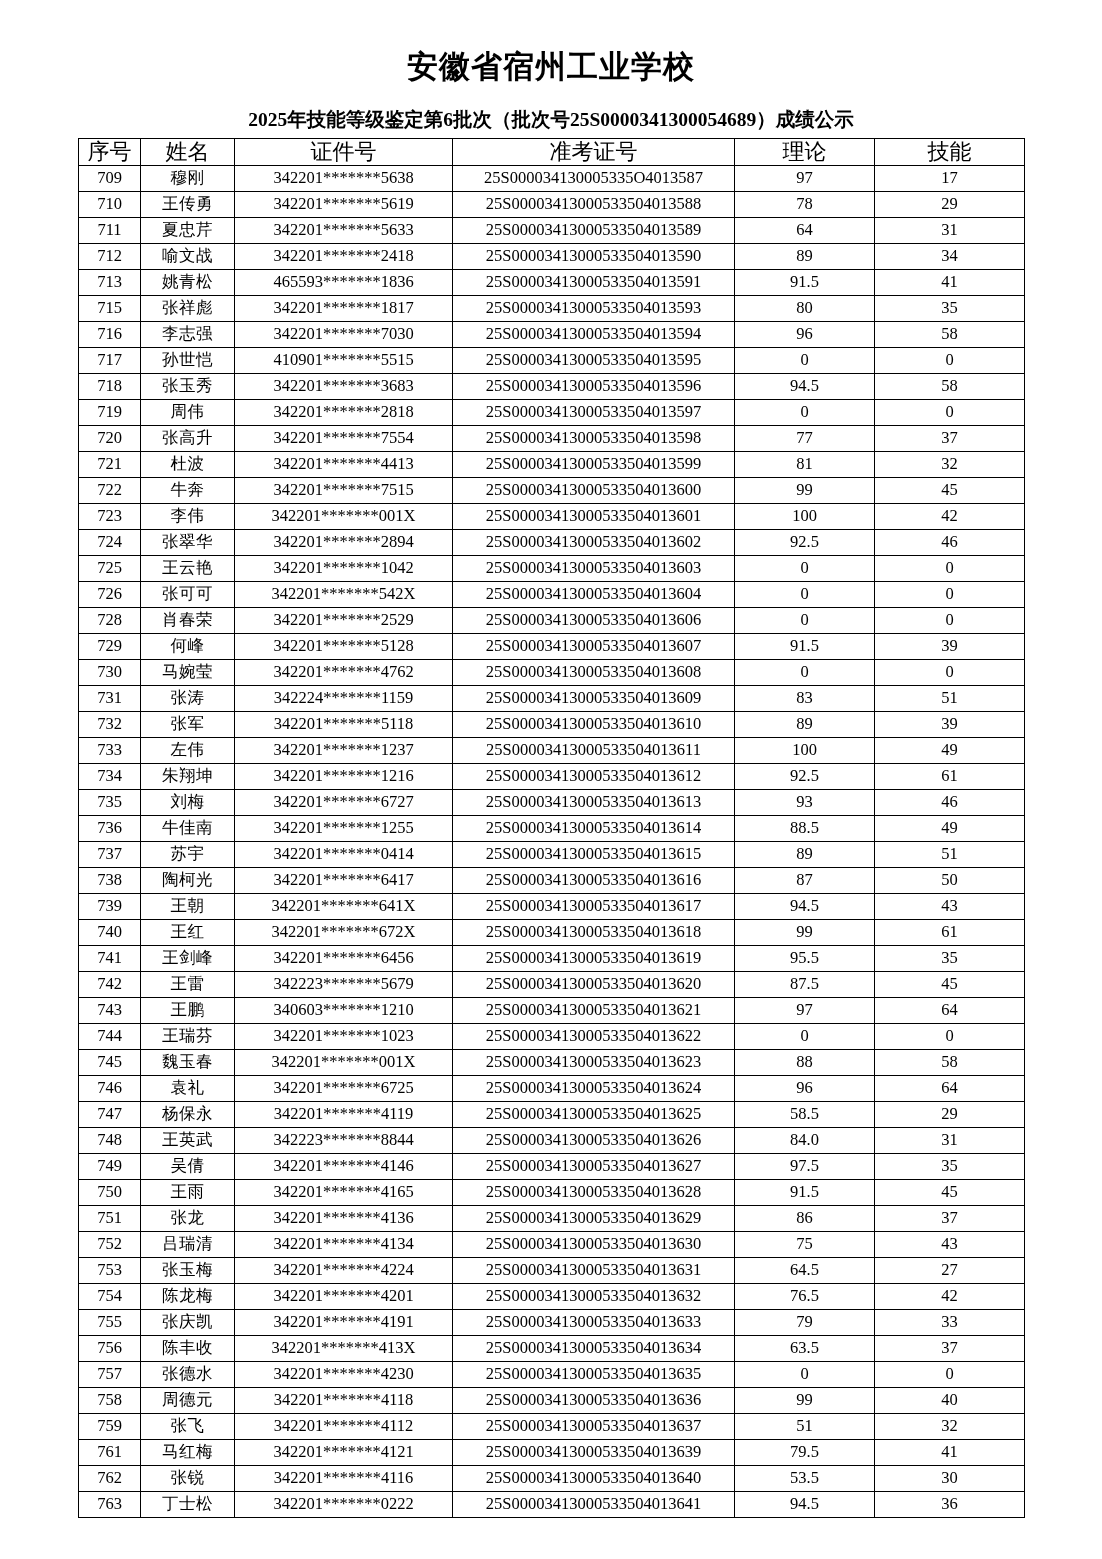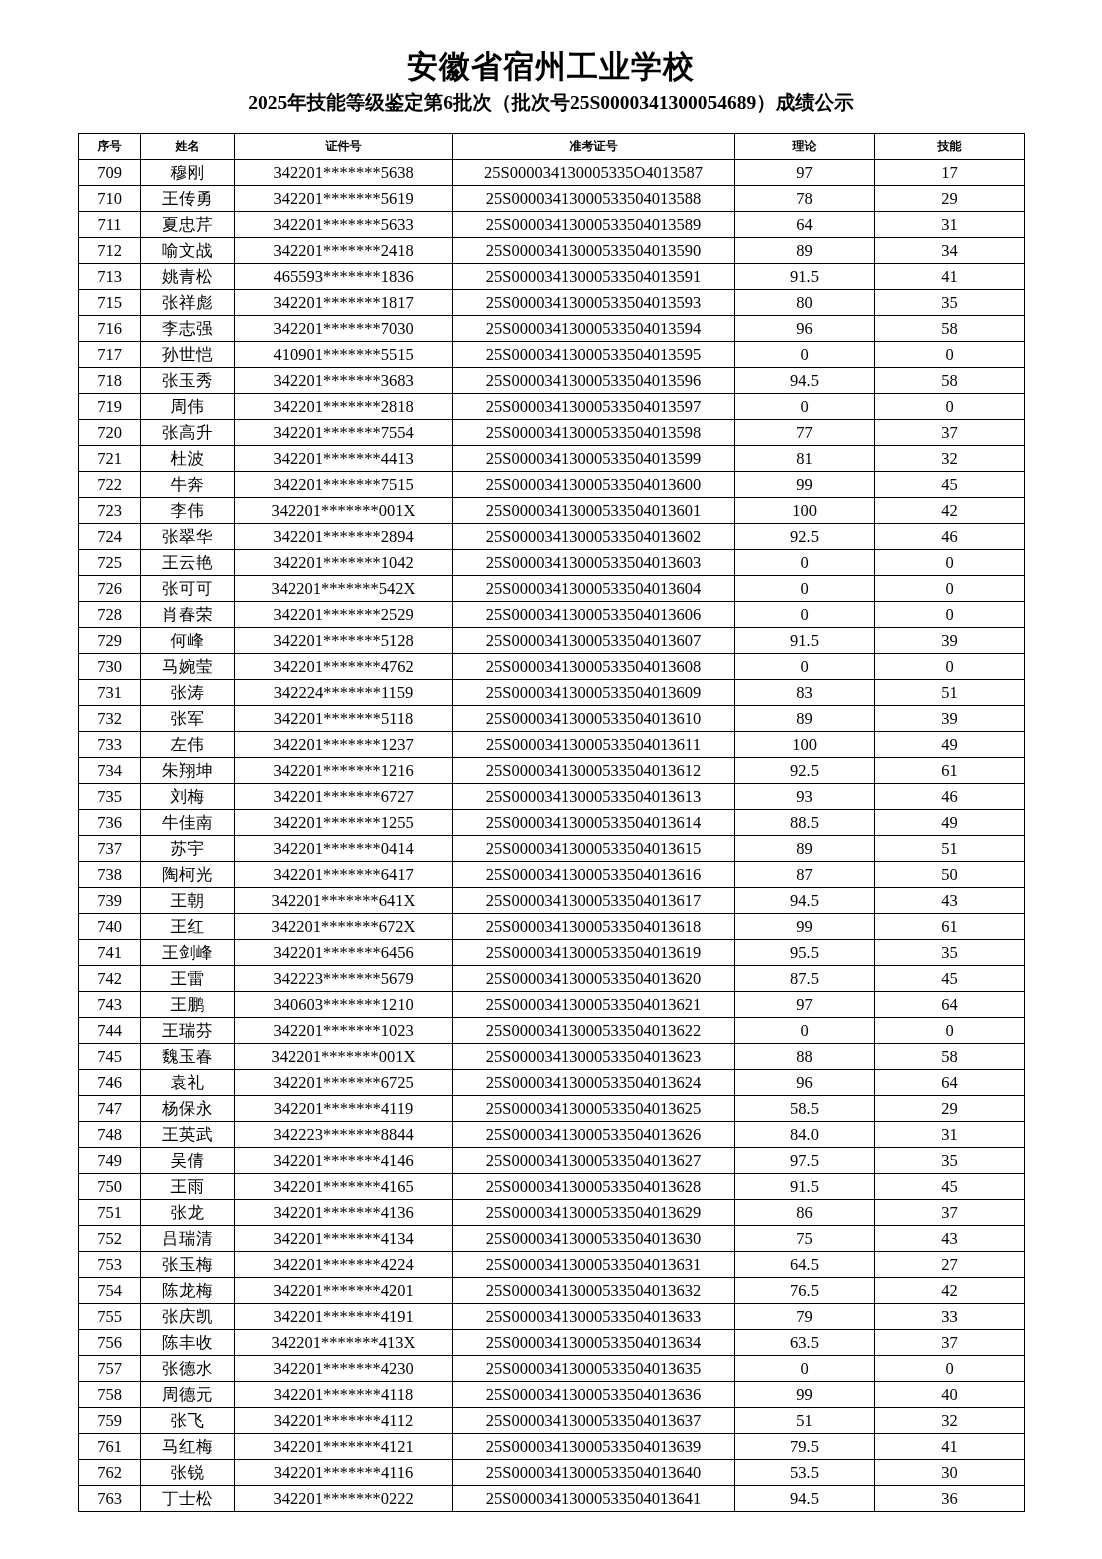--- a/index.html
+++ b/index.html
@@ -18,50 +18,50 @@
     min-height: 1559px;
     box-sizing: border-box;
     padding: 40px 78px 0 78px;
     position: relative;
   }
   .doc-title {
     text-align: center;
     font-size: 31px;
     font-weight: bold;
     letter-spacing: 1px;
-    margin: 8px 0 3px 0;
+    margin: 8px 0 20px 0;
     line-height: 1.25;
   }
   .doc-subtitle {
     text-align: center;
     font-size: 19.5px;
     font-weight: bold;
-    margin: 0 0 18px 0;
+    margin: 0 0 6px 0;
     line-height: 1.3;
   }
   table.grades {
     border-collapse: collapse;
     width: 946px;
     margin: 0 auto;
     table-layout: fixed;
   }
   table.grades th,
   table.grades td {
     border: 1px solid #000000;
     text-align: center;
     font-size: 16.5px;
     line-height: 1.08;
     padding: 1px 2px;
     height: 23px;
     overflow: hidden;
     white-space: nowrap;
   }
   table.grades th {
-    font-weight: bold;
-    font-size: 12px;
+    font-weight: normal;
+    font-size: 22px;
   }
   col.c-idx { width: 62px; }
   col.c-name { width: 94px; }
   col.c-id { width: 218px; }
   col.c-exam { width: 282px; }
   col.c-theory { width: 140px; }
   col.c-skill { width: 150px; }
   td.name {
     letter-spacing: 0.5px;
   }

